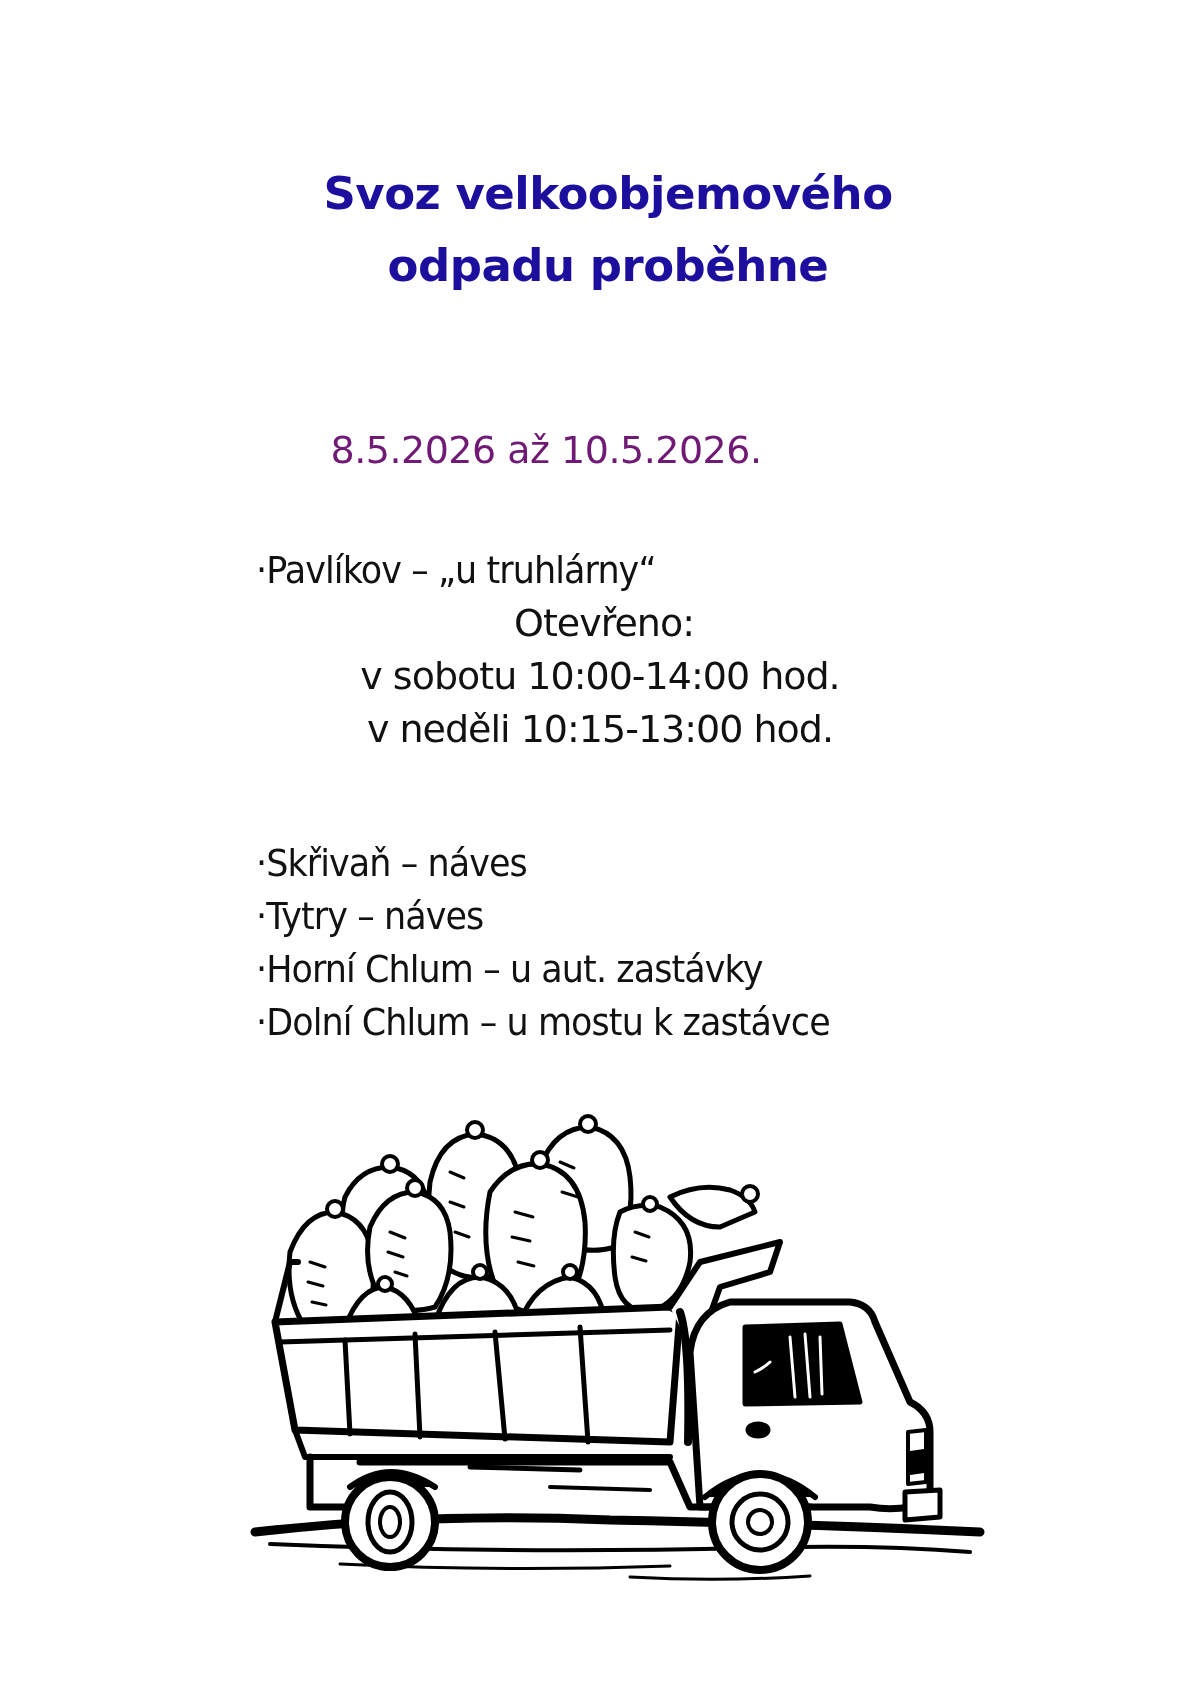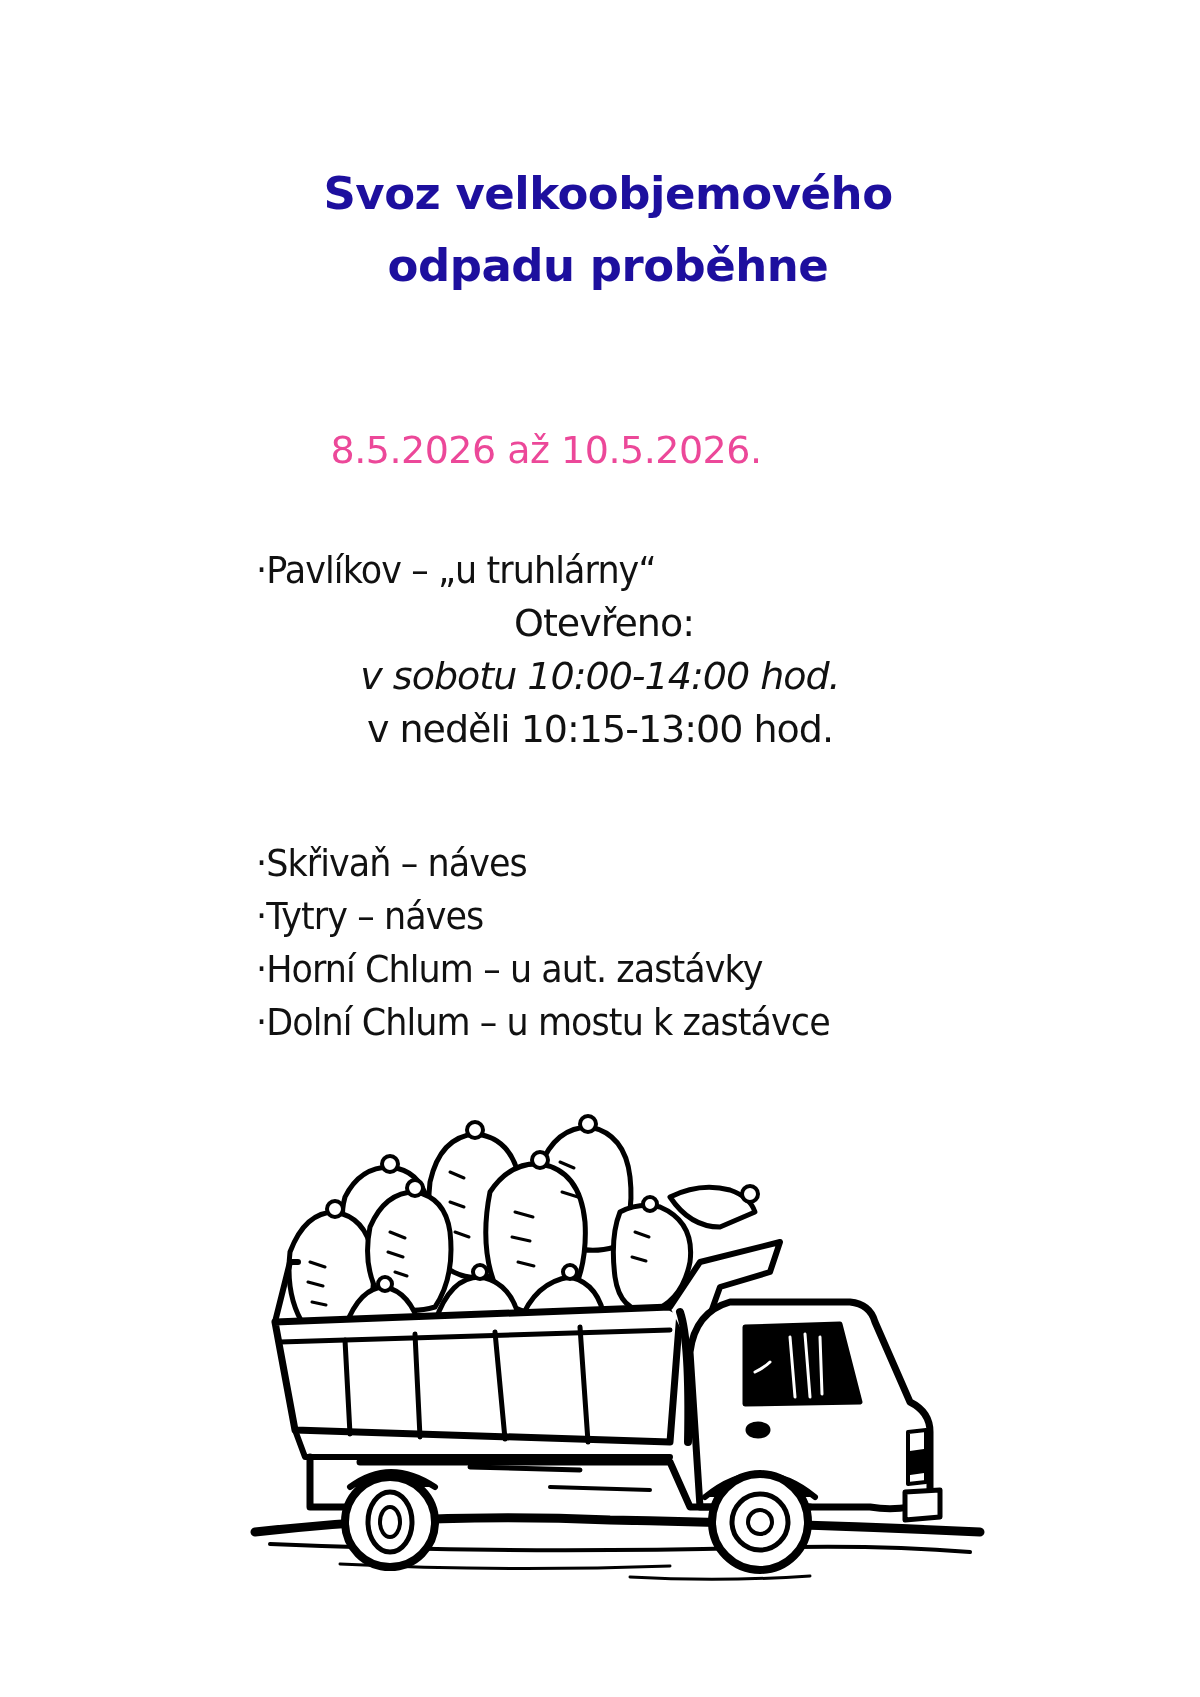--- a/index.html
+++ b/index.html
@@ -28,21 +28,21 @@
       letter-spacing: -0.5px;
       margin-left: 8px;
     }
     .title div { white-space: nowrap; }
     .dates {
       position: absolute;
       left: 0;
       width: 1092px;
       top: 425px;
       text-align: center;
-      color: #ec4899;
+      color: #701a75;
       font-family: "DejaVu Sans", sans-serif;
       font-size: 38px;
       line-height: 50px;
       letter-spacing: -0.5px;
     }
     .line {
       position: absolute;
       white-space: nowrap;
       color: #111111;
       font-family: "DejaVu Sans", sans-serif;
@@ -77,21 +77,21 @@
 
 <div class="title">
   <div>Svoz velkoobjemového</div>
   <div>odpadu proběhne</div>
 </div>
 
 <div class="dates">8.5.2026 až 10.5.2026.</div>
 
 <div class="line" style="left:256px; top:545px;">·Pavlíkov – „u truhlárny“</div>
 <div class="center-line" style="top:598px; padding-left:4px;">Otevřeno:</div>
-<div class="center-line" style="top:651px;font-style:italic;">v sobotu 10:00-14:00 hod.</div>
+<div class="center-line" style="top:651px;">v sobotu 10:00-14:00 hod.</div>
 <div class="center-line" style="top:704px;">v neděli 10:15-13:00 hod.</div>
 
 <div class="line" style="left:256px; top:838px;">·Skřivaň – náves</div>
 <div class="line" style="left:256px; top:891px;">·Tytry – náves</div>
 <div class="line" style="left:256px; top:944px;">·Horní Chlum – u aut. zastávky</div>
 <div class="line" style="left:256px; top:997px;">·Dolní Chlum – u mostu k zastávce</div>
 
 <svg class="truck" viewBox="0 0 735 490" xmlns="http://www.w3.org/2000/svg">
   <g fill="none" stroke="#000" stroke-width="5" stroke-linejoin="round" stroke-linecap="round">
 

